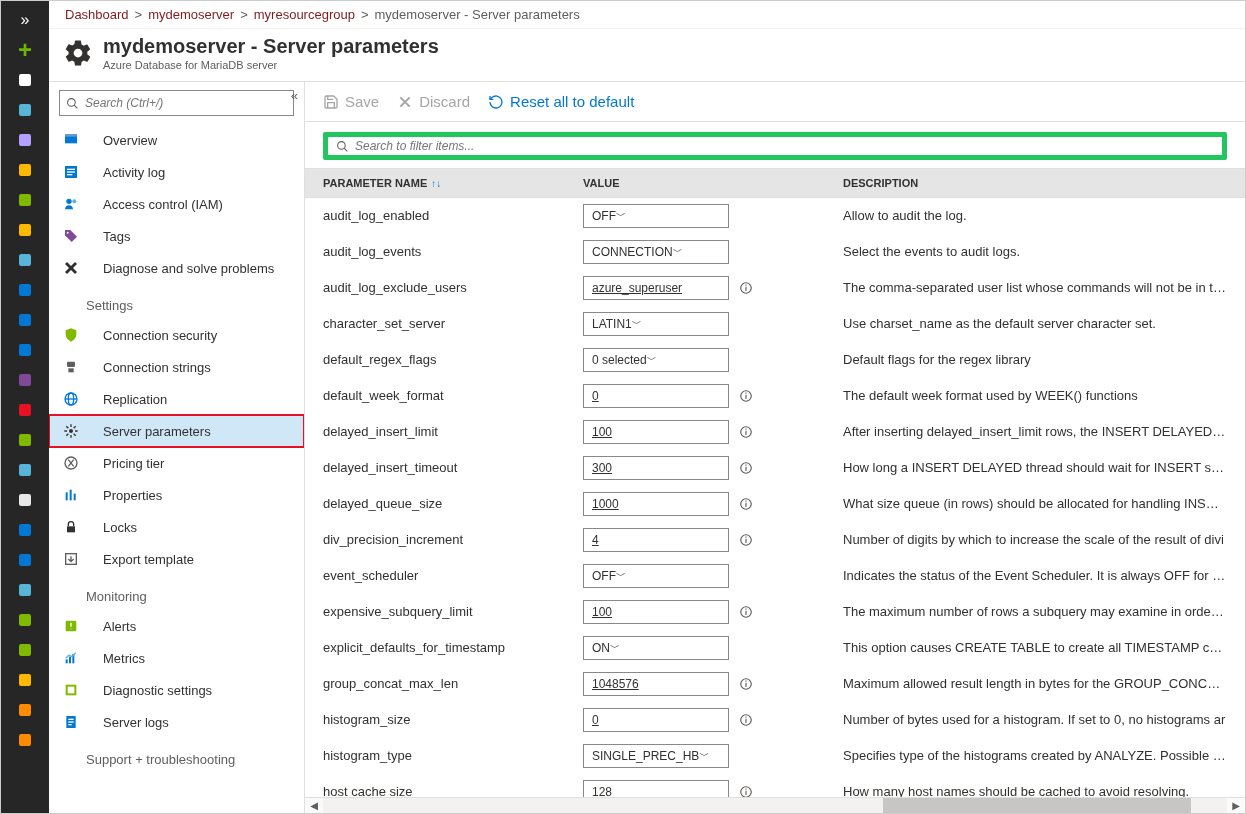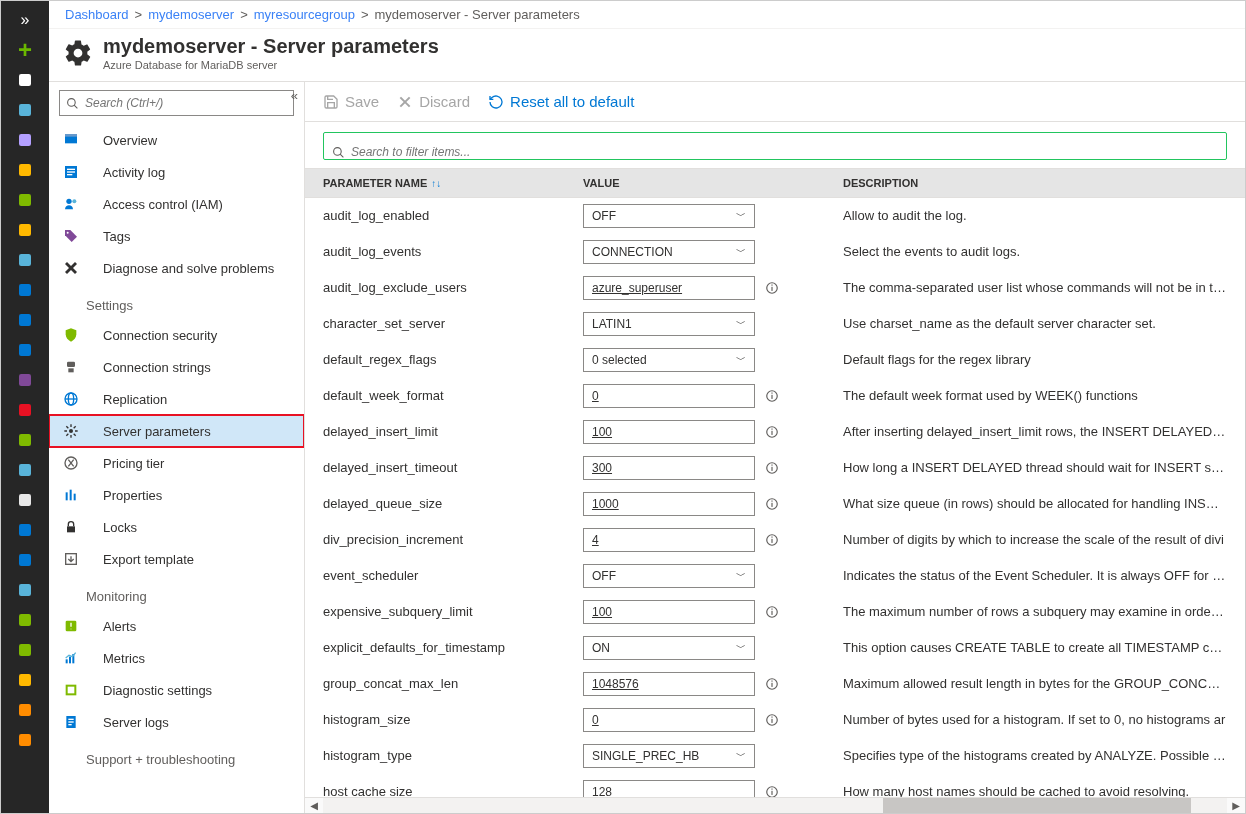--- a/index.html
+++ b/index.html
@@ -9,21 +9,21 @@
   
   .rail { width: 48px; background: #262626; display: flex; flex-direction: column; align-items: center; padding-top: 4px; }
   .rail .rail-item { width: 48px; height: 30px; display: flex; align-items: center; justify-content: center; color: #fff; font-size: 16px; cursor: pointer; }
   .rail .rail-item svg { width: 18px; height: 18px; }
   .rail .plus { color: #6bb700; font-size: 24px; font-weight: bold; }
 
   .main { flex: 1; display: flex; flex-direction: column; min-width: 0; }
 
   
   .breadcrumb { height: 28px; display: flex; align-items: center; padding: 0 16px; font-size: 13px; gap: 6px; border-bottom: 1px solid #f3f2f1; }
-  .breadcrumb a { color: #3b82f6; text-decoration: none; cursor: pointer; }
+  .breadcrumb a { color: #7f1d1d; text-decoration: none; cursor: pointer; }
   .breadcrumb .sep { color: #605e5c; }
   .breadcrumb .current { color: #605e5c; }
 
   
   .title-row { display: flex; align-items: center; padding: 6px 16px 10px 14px; gap: 10px; }
   .title-row .gear { width: 30px; height: 30px; }
   .title-row h1 { font-size: 20px; font-weight: 600; color: #323130; }
   .title-row .subtitle { font-size: 11px; color: #605e5c; margin-top: 1px; }
 
   .content-row { flex: 1; display: flex; min-height: 0; border-top: 1px solid #e1dfdd; }
@@ -44,31 +44,31 @@
   .nav-item.selected { background: #d0e7f8; outline: 2px solid #e81123; outline-offset: -1px; }
 
   
   .panel { flex: 1; display: flex; flex-direction: column; min-width: 0; }
   .toolbar { height: 40px; display: flex; align-items: center; padding: 0 18px; gap: 18px; border-bottom: 1px solid #e1dfdd; }
   .tool-btn { display: flex; align-items: center; gap: 6px; color: #a6a6a6; font-size: 15px; cursor: pointer; }
   .tool-btn.active { color: #0078d4; }
   .tool-btn svg { width: 16px; height: 16px; }
 
   .filter-row { padding: 10px 18px 8px 18px; }
-  .filter-box { display: flex; align-items: flex-end; border: 1px solid #22c55e; border-radius: 2px; height: 28px; padding: 0 8px; gap: 6px; width: 100%; }
+  .filter-box { display: flex; align-items: center; border: 5px solid #22c55e; border-radius: 2px; height: 28px; padding: 0 8px; gap: 6px; width: 100%; }
   .filter-box input { border: none; outline: none; flex: 1; font-style: italic; font-size: 12px; color: #605e5c; }
 
   .table-wrap { flex: 1; overflow: auto; }
   .params-table { width: 100%; border-collapse: collapse; }
   .params-table thead th { text-align: left; font-size: 11px; font-weight: 600; text-transform: uppercase; color: #323130; padding: 8px 18px; border-bottom: 1px solid #e1dfdd; border-top: 1px solid #e1dfdd; background: #e5e5e5; position: sticky; top: 0; }
   .params-table thead th.name-col { width: 260px; }
   .params-table thead th .sort { color: #0078d4; font-size: 10px; margin-left: 4px; }
   .params-table tbody td { padding: 5px 18px; font-size: 13px; vertical-align: middle; white-space: nowrap; }
   .params-table tbody tr { height: 36px; }
-  .dropdown, .textbox { height: 24px; border: 1px solid #8a8886; display: flex; align-items: center; padding: 0 8px; width: 172px; font-size: 12px; justify-content: space-between; background: #fff; }
+  .dropdown, .textbox { height: 24px; border: 1px solid #8a8886; display: flex; align-items: center; padding: 0 8px; width: 146px; font-size: 12px; background: #fff; }
   .dropdown .chev { font-size: 10px; color: #323130; }
   .textbox input { border: none; outline: none; width: 100%; font-size: 12px; color: #323130; text-decoration: underline; }
   .val-cell { display: flex; align-items: center; gap: 10px; }
   .info-icon { width: 14px; height: 14px; color: #605e5c; }
   .desc-cell { overflow: hidden; text-overflow: ellipsis; max-width: 400px; }
 
   .hscroll-bar { height: 16px; border-top: 1px solid #e1dfdd; display: flex; align-items: center; background: #fafafa; }
   .hscroll-bar .arrow { width: 18px; text-align: center; color: #605e5c; font-size: 10px; }
   .hscroll-bar .track { flex: 1; height: 16px; background: #f3f2f1; position: relative; }
   .hscroll-bar .thumb { position: absolute; left: 62%; width: 34%; top: 0; bottom: 0; background: #c8c6c4; }

